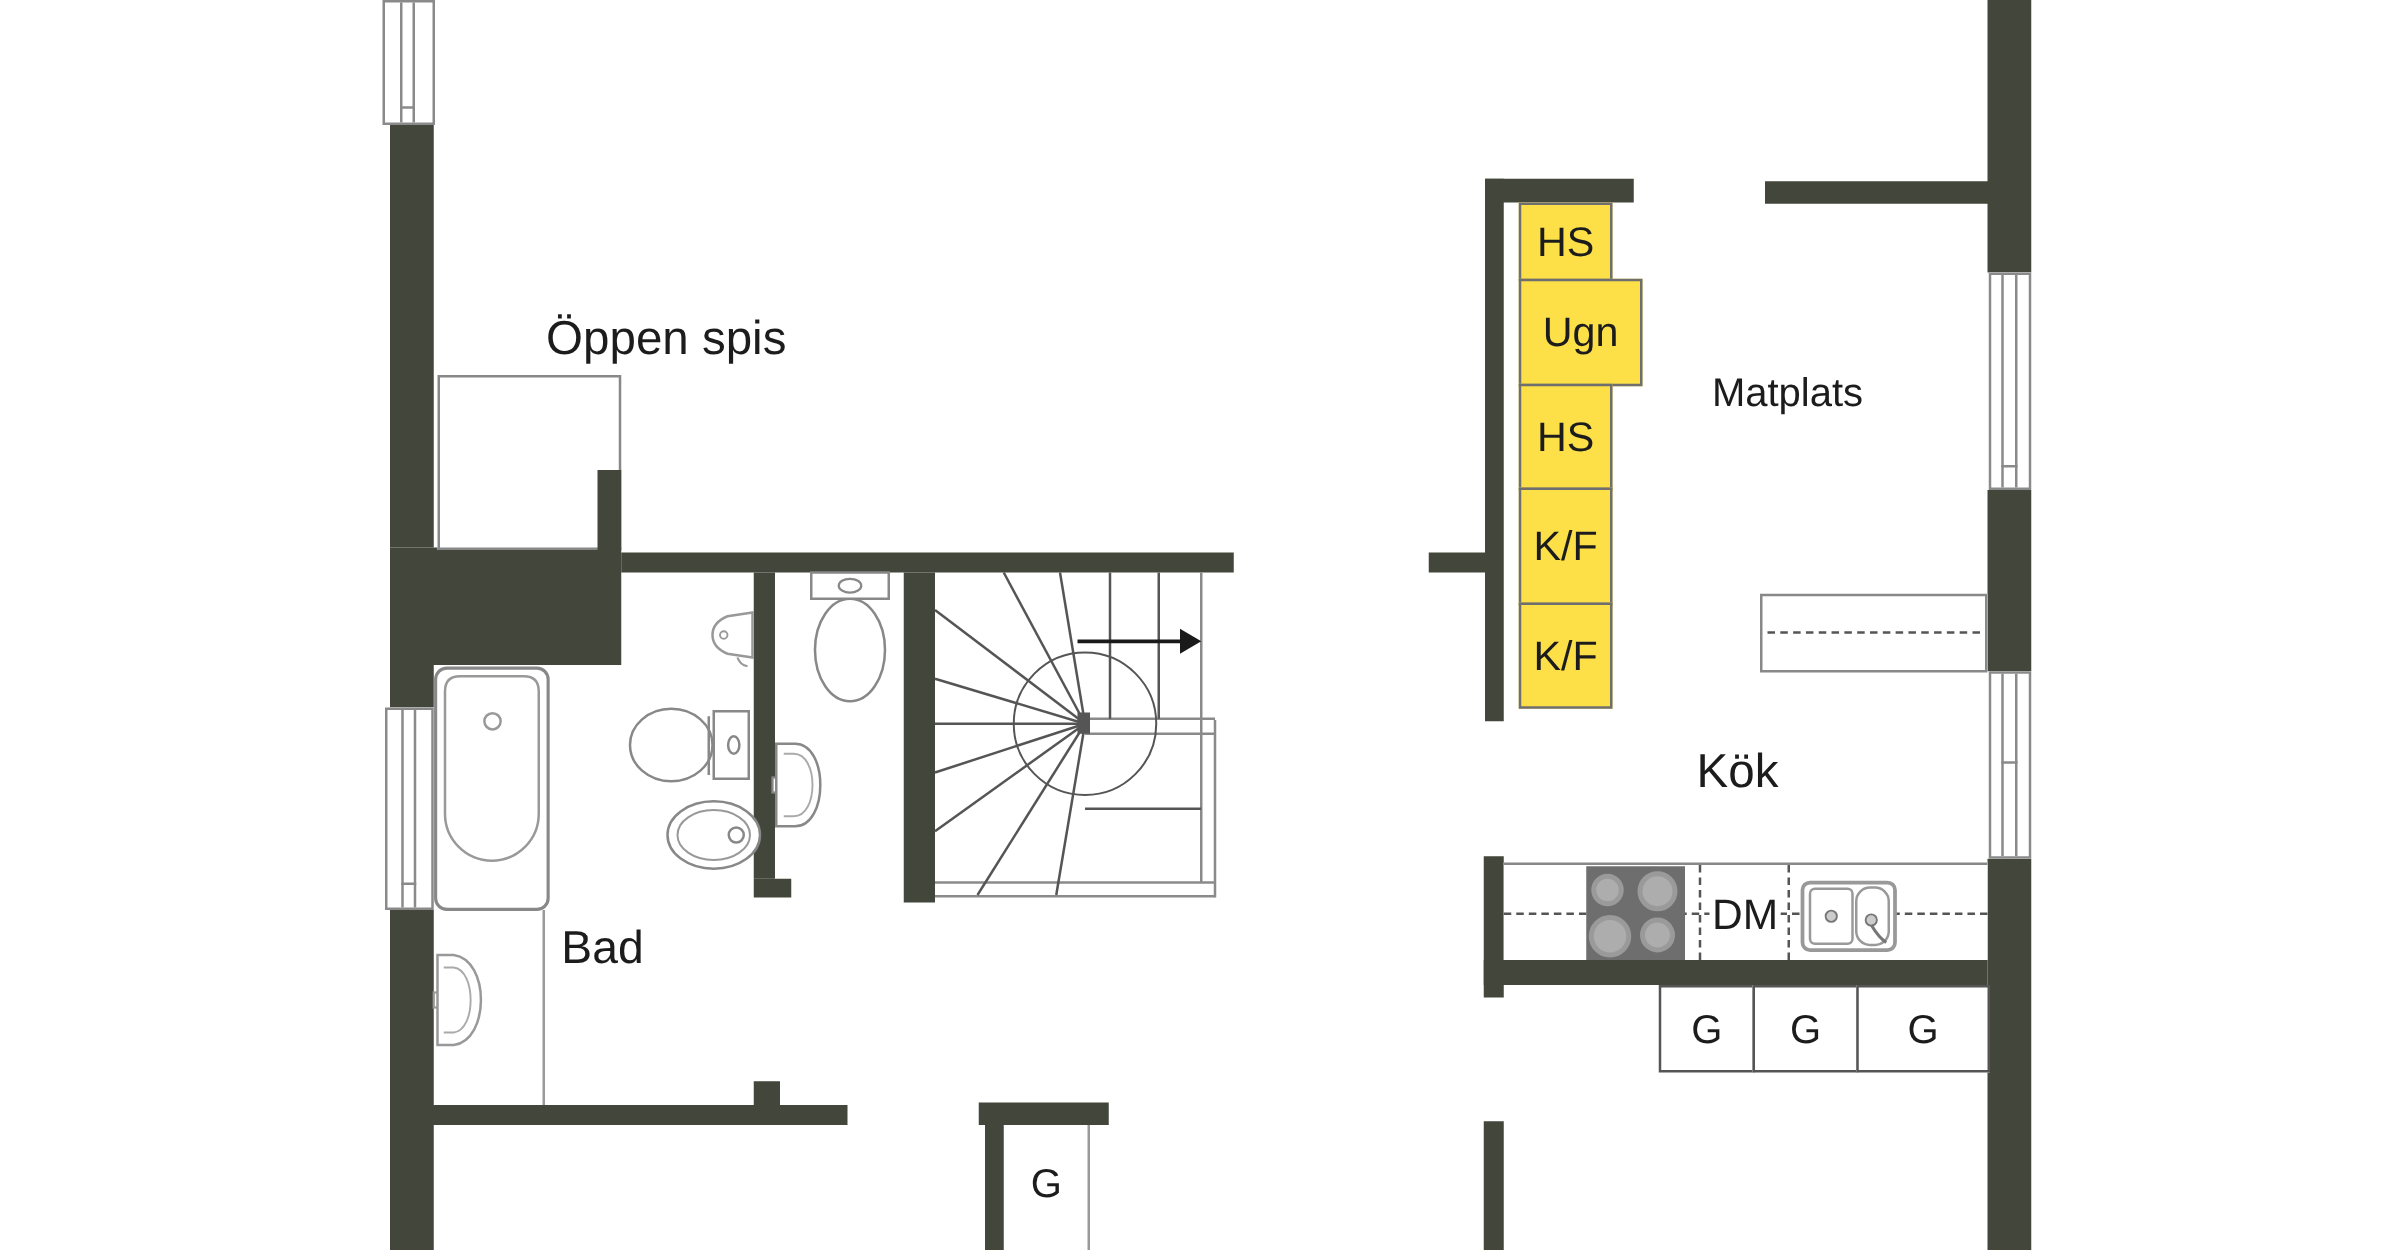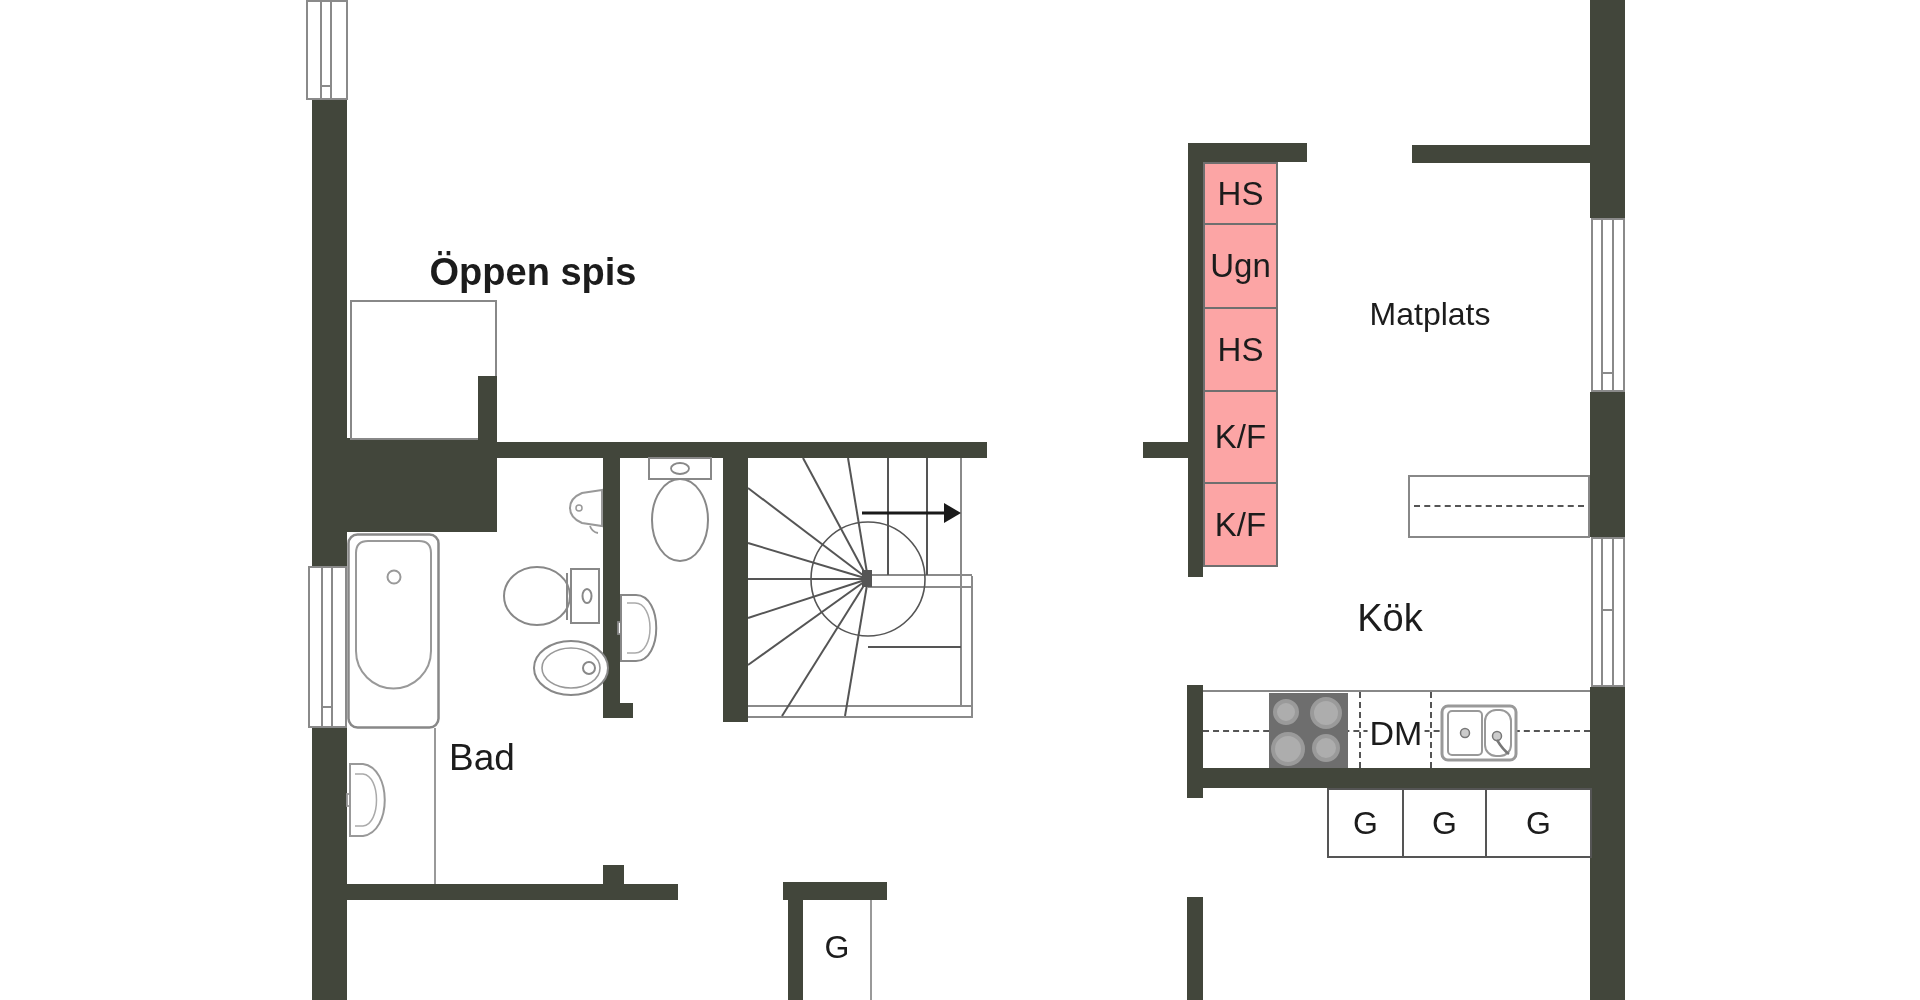--- a/index.html
+++ b/index.html
@@ -3,22 +3,22 @@
 <meta charset="utf-8">
 <style>
   html,body{margin:0;padding:0;background:#ffffff;}
   .stage{position:relative;width:1920px;height:1000px;background:#ffffff;overflow:hidden;
          font-family:"Liberation Sans",sans-serif;color:#1c1c1c;}
   .wall{position:absolute;background:#42463b;}
   .window{position:absolute;background:#fff;border:2px solid #8a8a8a;box-sizing:border-box;}
   .wline{position:absolute;top:0;bottom:0;width:2px;background:#8a8a8a;}
   .wtick{position:absolute;height:2px;background:#8a8a8a;}
   .label{position:absolute;transform:translate(-50%,-50%);white-space:nowrap;color:#1c1c1c;}
-  .box{position:absolute;background:#fca5a5;border:2px solid #6f6f6f;box-sizing:border-box;
-       display:flex;align-items:center;justify-content:center;}
+  .box{position:absolute;background:#fde047;border:2px solid #6f6f6f;box-sizing:border-box;
+       display:flex;align-items:center;justify-content:center;margin-left:12px;}
   .gbox{position:absolute;background:#fff;border:2px solid #555;box-sizing:border-box;
        display:flex;align-items:center;justify-content:center;}
   .thinline{position:absolute;background:#999;}
   .counter{position:absolute;background:#fff;border-top:2px solid #888;box-sizing:border-box;}
   .dashH{position:absolute;border-top:2px dashed #555;height:0;}
   .dashV{position:absolute;border-left:2px dashed #555;width:0;}
   .bench{position:absolute;background:#fff;border:2px solid #888;box-sizing:border-box;}
   .stove{position:absolute;background:#6e6e6e;}
   svg{position:absolute;overflow:visible;}
   .fs-appl{font-size:33px;}
@@ -148,21 +148,21 @@
 
   <svg style="left:618px;top:592px;" width="50" height="72" viewBox="0 0 50 72">
     <rect x="0" y="30" width="9" height="12" fill="#fff" stroke="#888" stroke-width="1.8"></rect>
     <path d="M3,3 H18 C45,3 45,69 18,69 H3 Z" fill="#fff" stroke="#888" stroke-width="2"></path>
     <path d="M9,11 H17 C37,11 37,61 17,61 H9" fill="none" stroke="#aaa" stroke-width="1.5"></path>
   </svg>
 
   <div class="box fs-appl" style="left:1203px;top:162px;width:75px;height:63px;">
     <span>HS</span>
   </div>
-  <div class="box fs-appl" style="left:1203px;top:223px;width:75px;height:86px;">
+  <div class="box fs-appl" style="left:1203px;top:223px;width:99px;height:86px;">
     <span>Ugn</span>
   </div>
   <div class="box fs-appl" style="left:1203px;top:307px;width:75px;height:85px;">
     <span>HS</span>
   </div>
   <div class="box fs-appl" style="left:1203px;top:390px;width:75px;height:94px;">
     <span>K/F</span>
   </div>
   <div class="box fs-appl" style="left:1203px;top:482px;width:75px;height:85px;">
     <span>K/F</span>
@@ -203,18 +203,18 @@
   <div class="gbox fs-g" style="left:1402px;top:788px;width:85px;height:70px;">
     <span>G</span>
   </div>
   <div class="gbox fs-g" style="left:1485px;top:788px;width:107px;height:70px;">
     <span>G</span>
   </div>
 
   <div class="thinline" style="left:870px;top:900px;width:2px;height:100px;"></div>
   <div class="label fs-g" style="left:837px;top:947px;">G</div>
 
-  <div class="label" style="left:533px;top:272px;font-size:38px;font-weight:bold;">Öppen spis</div>
+  <div class="label" style="left:533px;top:272px;font-size:38px;">Öppen spis</div>
   <div class="label" style="left:1430px;top:314px;font-size:32px;">Matplats</div>
   <div class="label" style="left:1390px;top:618px;font-size:38px;">Kök</div>
   <div class="label" style="left:482px;top:758px;font-size:37px;">Bad</div>
 
 </div>
 
 </body></html>

